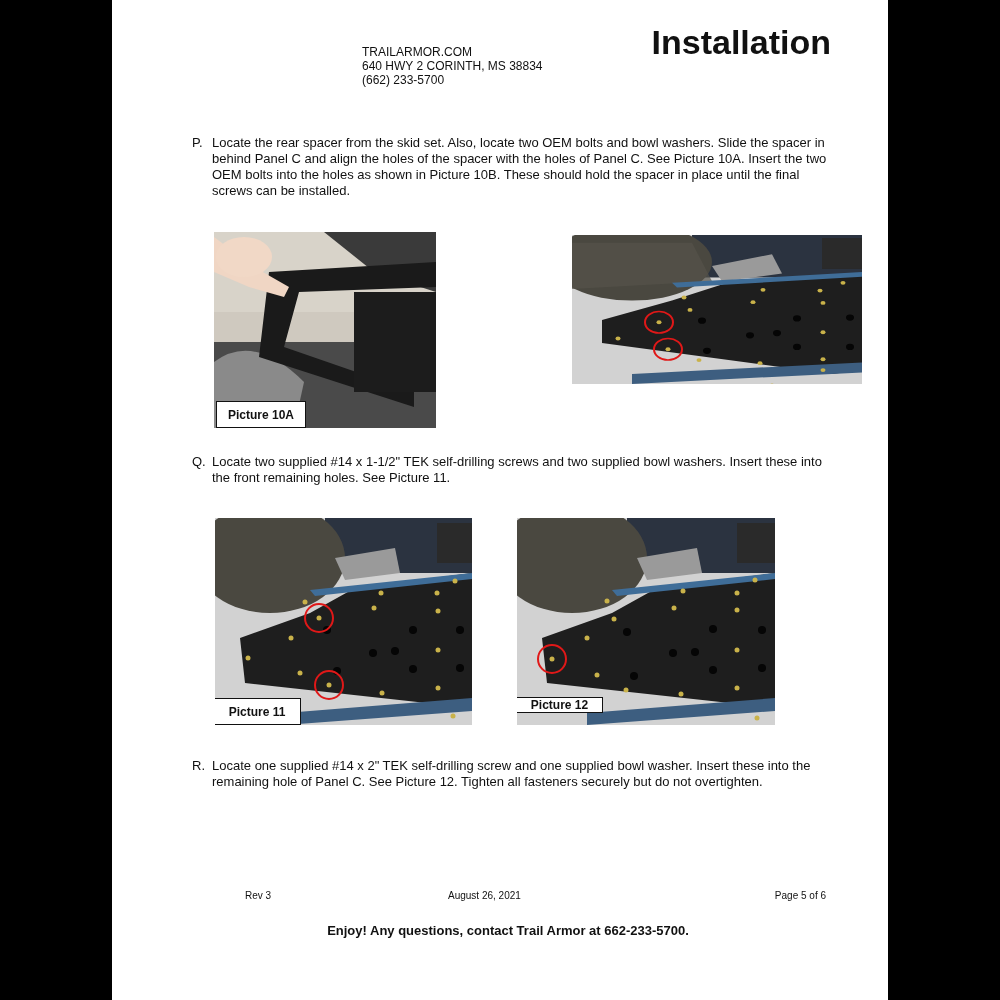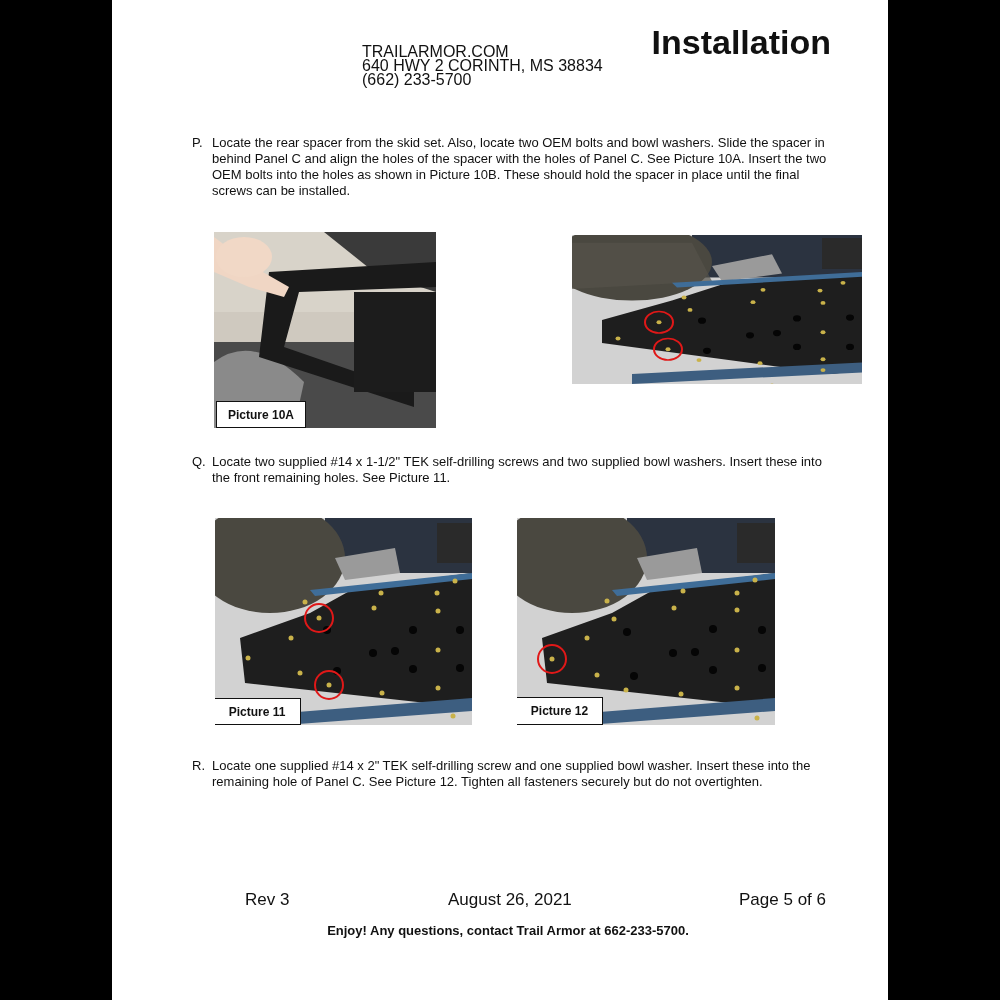--- a/index.html
+++ b/index.html
@@ -3,36 +3,36 @@
 <meta charset="utf-8">
 <style>
   html, body { margin:0; padding:0; }
   body { width:1000px; height:1000px; background:#000; position:relative; overflow:hidden;
          font-family:"Liberation Sans", sans-serif; color:#111; }
   .page { position:absolute; left:112px; top:0; width:776px; height:1000px; background:#fff; }
   .abs { position:absolute; }
 
   
   .logo { left:106px; top:37px; width:104px; height:55px; }
-  .addr { left:250px; top:45px; font-size:16px; line-height:14px; color:#111; }
+  .addr { left:250px; top:45px; font-size:12px; line-height:14px; color:#111; }
   .title { right:57px; top:22px; font-size:34px; font-weight:bold; line-height:40px; text-align:right; color:#111;margin-left:24px; }
 
   
   .step { left:80px; width:640px; font-size:13px; line-height:16px; color:#111; }
   .step .letter { position:absolute; left:0; top:0; }
   .step .text { margin-left:20px; display:block; }
 
   
   .photo { position:absolute; overflow:hidden; background:#84cc16; }
   .photo svg { position:absolute; left:0; top:0; width:100%; height:100%; }
   .caption { position:absolute; background:#fff; border:1.5px solid #111; font-size:12px; font-weight:bold;
              color:#111; display:flex; align-items:center; justify-content:center; box-sizing:border-box; }
 
   
-  .foot { top:890px; font-size:17px; color:#111; }
+  .foot { top:890px; font-size:10px; color:#111; }
   .enjoy { top:923px; left:0; width:776px; text-align:center; font-size:13px; font-weight:bold; color:#111;margin-left:8px; }
 </style>
 </head>
 <body>
 
 <div class="page">
 
 
   <div class="abs addr">
     <div>TRAILARMOR.COM</div>
@@ -189,21 +189,21 @@
           <circle cx="196" cy="111" r="4"></circle>
           <circle cx="245" cy="112" r="4"></circle>
         <circle cx="156" cy="135" r="4"></circle>
           <circle cx="178" cy="134" r="4"></circle>
           <circle cx="196" cy="152" r="4"></circle>
         <circle cx="245" cy="150" r="4"></circle>
           <circle cx="117" cy="158" r="4"></circle>
       </g>
       <circle cx="35" cy="141" r="14" fill="none" stroke="#e01818" stroke-width="2"></circle>
     </svg>
-    <div class="caption" style="left:-1px; top:179px; width:87px; height:28px;">Picture 12</div>
+    <div class="caption" style="left:-1px; top:179px; width:87px; height:16px;">Picture 12</div>
   </div>
 
   <div class="abs step" style="top:758px;">
     <span class="letter">R.</span>
     <span class="text">Locate one supplied #14 x 2" TEK self-drilling screw and one supplied bowl washer. Insert these into the remaining hole of Panel C. See Picture 12. Tighten all fasteners securely but do not overtighten.</span>
   </div>
 
   <div class="abs foot" style="left:133px;">Rev 3</div>
   <div class="abs foot" style="left:336px;">August 26, 2021</div>
   <div class="abs foot" style="right:62px;">Page 5 of 6</div>

